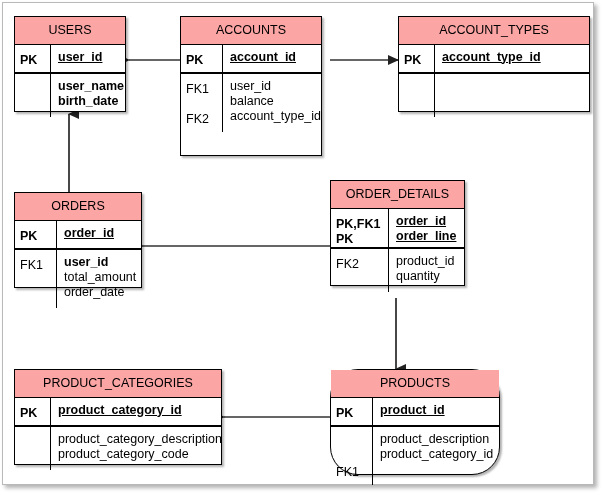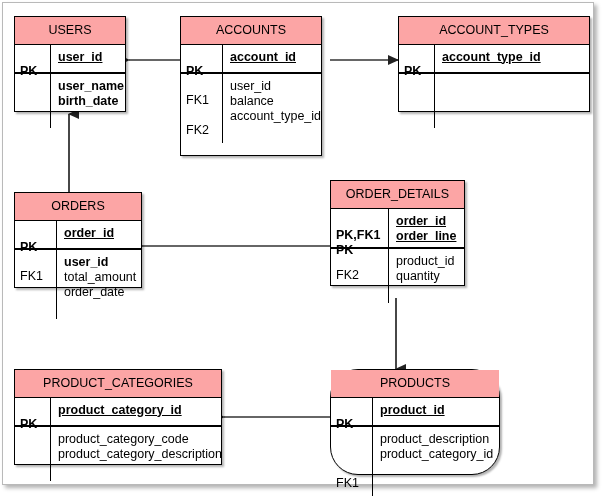--- a/index.html
+++ b/index.html
@@ -58,21 +58,21 @@
     display: flex;
     box-sizing: border-box;
   }
   .ent-section.keys {
     border-bottom: 2px solid #000000;
   }
   .key-col {
     border-right: 1px solid #000000;
     box-sizing: border-box;
     flex: 0 0 auto;
-    padding: 19px 4px 5px 5px;
+    padding: 8px 4px 5px 5px;
   }
   .attr-col {
     box-sizing: border-box;
     flex: 1 1 auto;
     padding: 5px 4px 5px 7px;
   }
   .line {
     font-size: 12.5px;
     line-height: 15px;
     color: #000;
@@ -250,22 +250,22 @@
       <div class="attr-col">
         <div class="line bu">product_category_id</div>
       </div>
     </div>
     <div class="ent-section">
       <div class="key-col" style="width:36px;">
         <div class="line blank">.</div>
         <div class="line blank">.</div>
       </div>
       <div class="attr-col">
+        <div class="line">product_category_description</div>
         <div class="line">product_category_code</div>
-        <div class="line">product_category_description</div>
       </div>
     </div>
   </div>
 
   <div class="entity" style="left:330px; top:369px; width:170px; height:106px;border-radius:28px;">
     <div class="ent-title">PRODUCTS</div>
     <div class="ent-section keys" style="height:29px;">
       <div class="key-col" style="width:42px;">
         <div class="line b">PK</div>
       </div>

